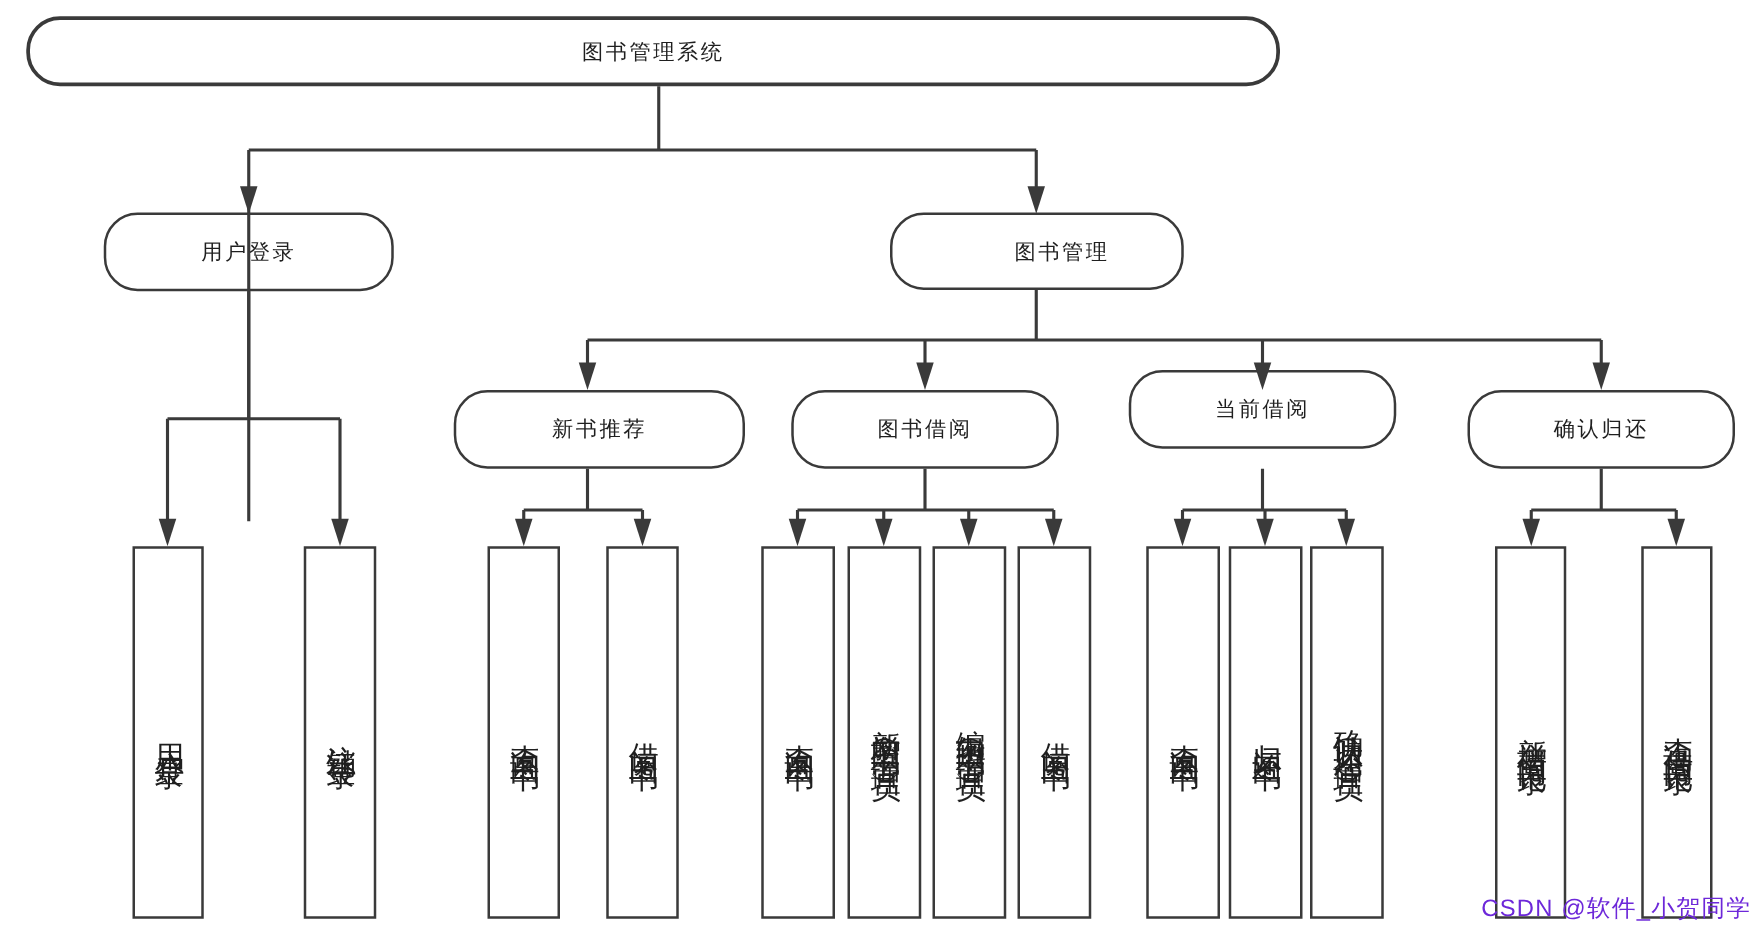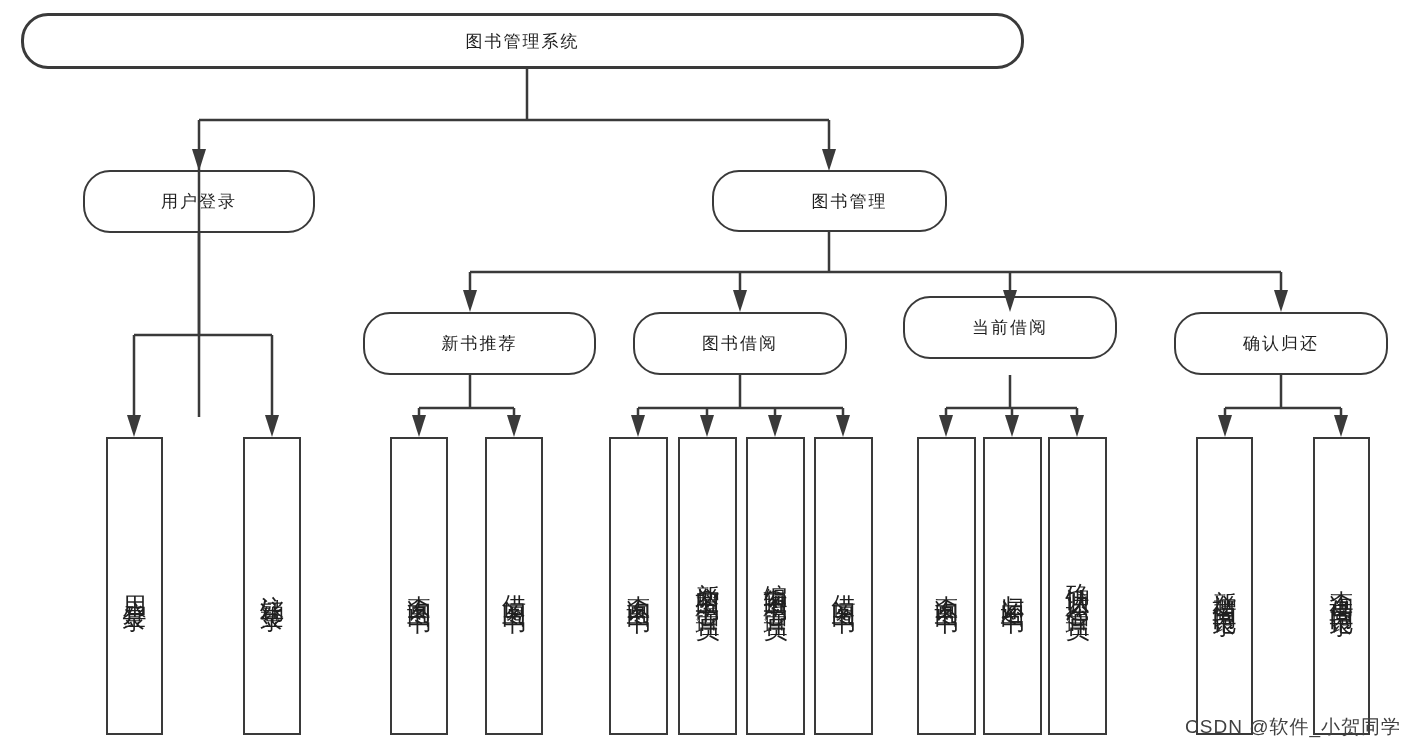--- a/index.html
+++ b/index.html
@@ -42,21 +42,21 @@
     position: absolute;
     left: 0; top: 0;
     pointer-events: none;
   }
   #watermark {
     position: absolute;
     top: 714px;
     right: 4px;
     font-size: 19px;
     letter-spacing: 1px;
-    color: #404040;
+    color: #6d28d9;
     white-space: nowrap;
     z-index: 10;
   }
 </style>
 </head>
 <body>
 
 <div id="canvas">
 
   <div class="node h root" style="left:21px; top:13px; width:1003px; height:56px;">图书管理系统</div>

